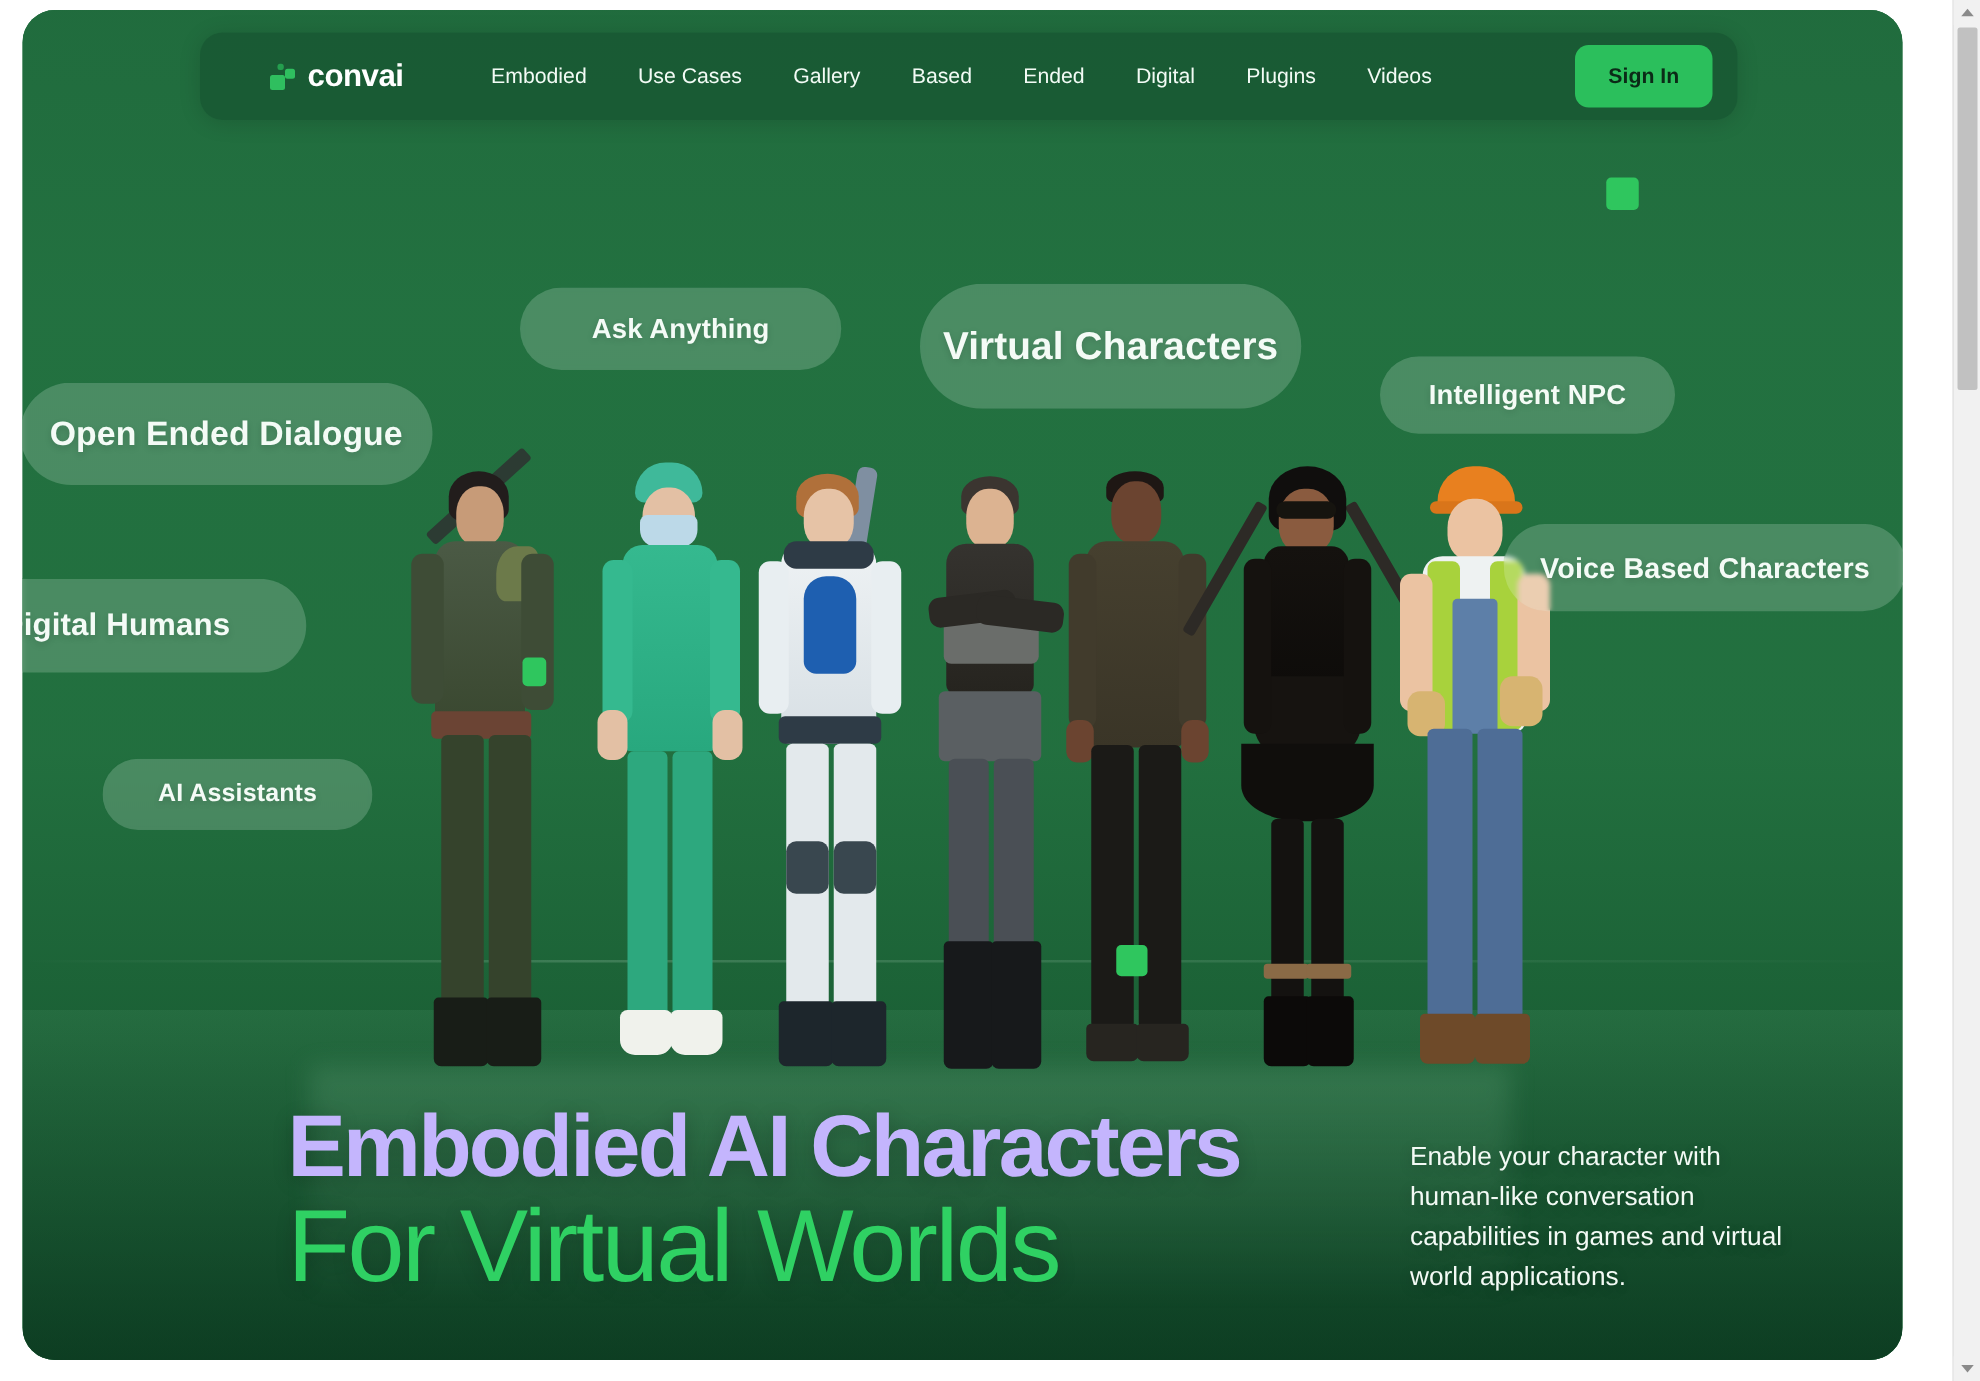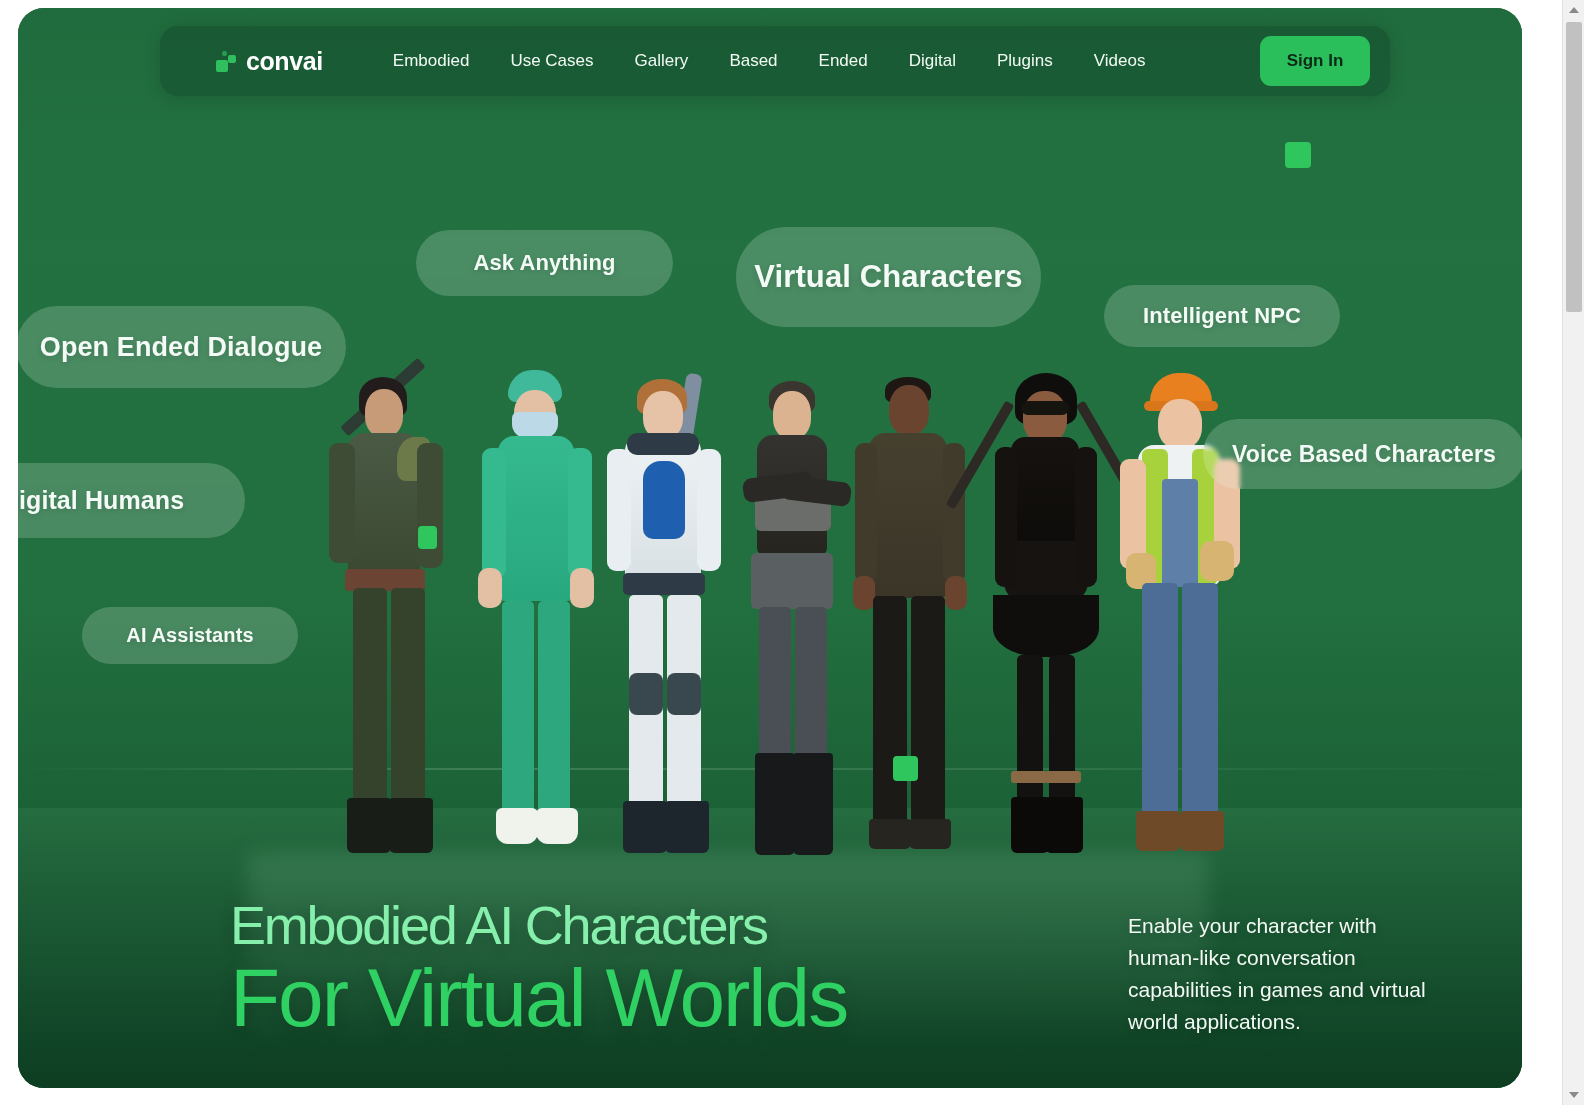--- a/index.html
+++ b/index.html
@@ -195,23 +195,23 @@
     z-index: 9;
   }
 
   
   #headline {
     position: absolute;
     left: 212px; bottom: 46px;
     z-index: 25;
   }
   .h-line1 {
-    color: #86efac;
-    font-size: 54px;
-    font-weight: 400;
+    color: #c4b5fd;
+    font-size: 70px;
+    font-weight: 700;
     line-height: 1.02;
     letter-spacing: -2.2px;
     text-shadow: 0 3px 16px rgba(0,0,0,0.22);
   }
   .h-line2 {
     color: #2fd163;
     font-size: 82px;
     font-weight: 400;
     line-height: 1.06;
     letter-spacing: -2.0px;

